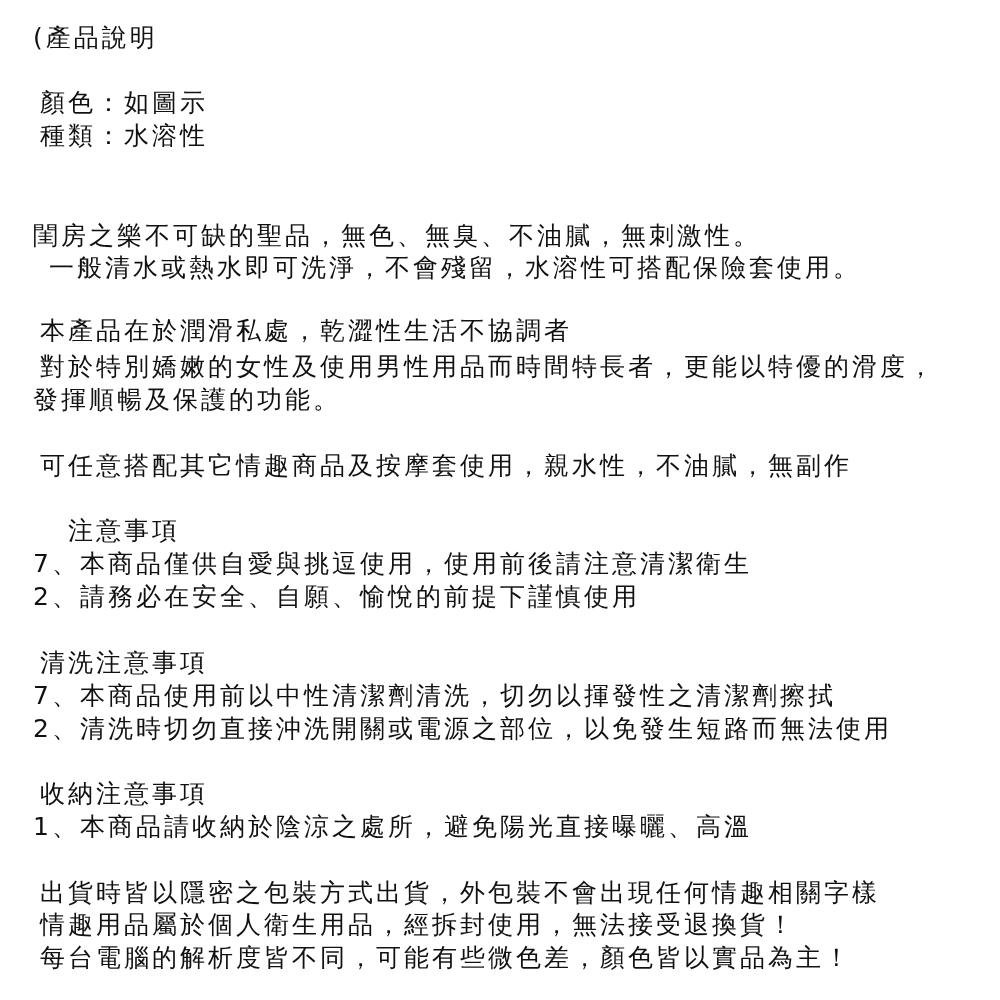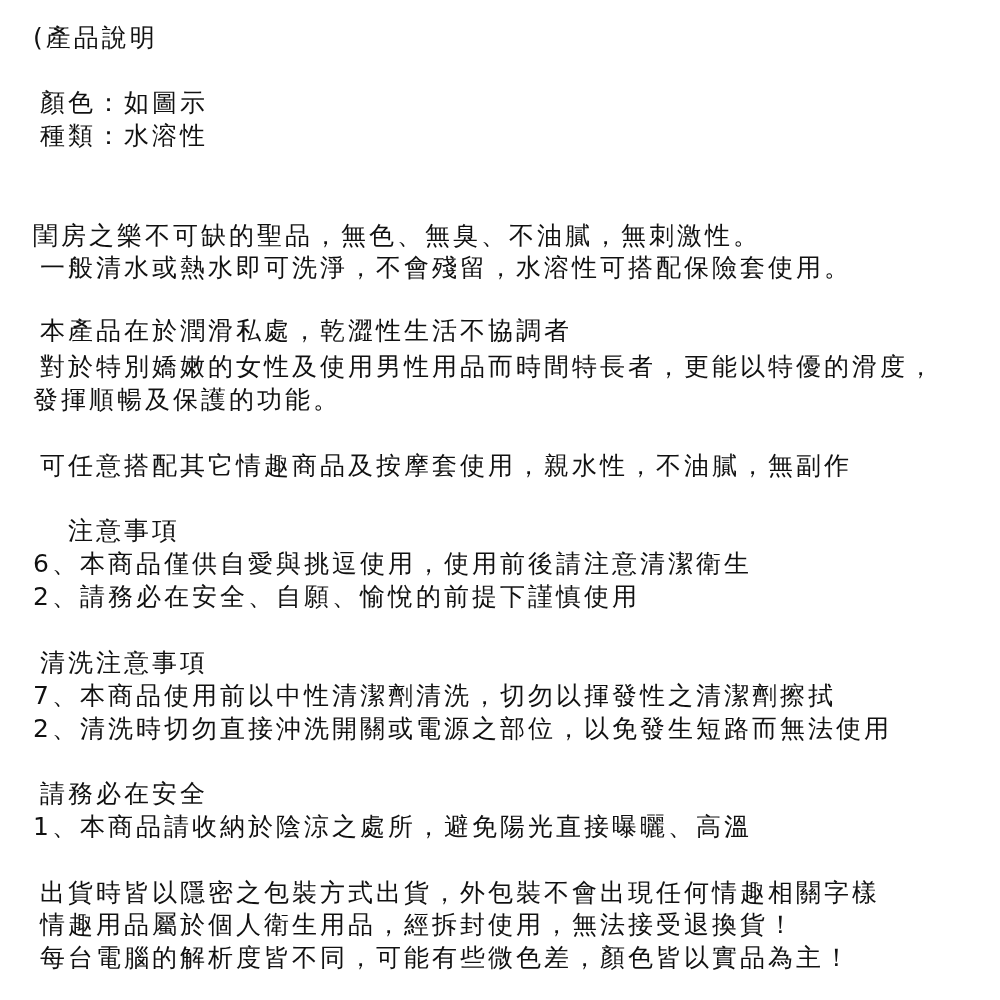--- a/index.html
+++ b/index.html
@@ -36,36 +36,36 @@
 <body>
 
 <div class="doc">
 
   <div class="line" style="top:21px;text-align:center;">(產品說明</div>
 
   <div class="line indent" style="top:86px;text-align:center;"><span>顏色</span><span>：</span><span>如圖示</span></div>
   <div class="line indent" style="top:119px;"><span>種類</span><span>：</span><span>水溶性</span></div>
 
   <div class="line" style="top:219px;text-align:center;">閨房之樂不可缺的聖品，無色、無臭、不油膩，無刺激性。</div>
-  <div class="line indent" style="top:251px;">一般清水或熱水即可洗淨，不會殘留，水溶性可搭配保險套使用。</div>
+  <div class="line indent" style="top:251px;margin-left:9px;">一般清水或熱水即可洗淨，不會殘留，水溶性可搭配保險套使用。</div>
 
   <div class="line indent" style="top:314px;">本產品在於潤滑私處，乾澀性生活不協調者</div>
   <div class="line indent" style="top:350px;">對於特別嬌嫩的女性及使用男性用品而時間特長者，更能以特優的滑度，</div>
   <div class="line" style="top:383px;">發揮順暢及保護的功能。</div>
 
   <div class="line indent" style="top:449px;">可任意搭配其它情趣商品及按摩套使用，親水性，不油膩，無副作</div>
 
   <div class="line indent" style="top:514px;margin-left:28px;">注意事項</div>
-  <div class="line" style="top:547px;">6、本商品僅供自愛與挑逗使用，使用前後請注意清潔衛生</div>
+  <div class="line" style="top:547px;">7、本商品僅供自愛與挑逗使用，使用前後請注意清潔衛生</div>
   <div class="line" style="top:580px;">2、請務必在安全、自願、愉悅的前提下謹慎使用</div>
 
   <div class="line indent" style="top:646px;">清洗注意事項</div>
   <div class="line" style="top:679px;">7、本商品使用前以中性清潔劑清洗，切勿以揮發性之清潔劑擦拭</div>
   <div class="line" style="top:712px;">2、清洗時切勿直接沖洗開關或電源之部位，以免發生短路而無法使用</div>
 
-  <div class="line indent" style="top:777px;">請務必在安全</div>
+  <div class="line indent" style="top:777px;">收納注意事項</div>
   <div class="line" style="top:810px;">1、本商品請收納於陰涼之處所，避免陽光直接曝曬、高溫</div>
 
   <div class="line indent" style="top:876px;">出貨時皆以隱密之包裝方式出貨，外包裝不會出現任何情趣相關字樣</div>
   <div class="line indent" style="top:908px;">情趣用品屬於個人衛生用品，經拆封使用，無法接受退換貨！</div>
   <div class="line indent" style="top:941px;">每台電腦的解析度皆不同，可能有些微色差，顏色皆以實品為主！</div>
 
 </div>
 
 </body></html>

